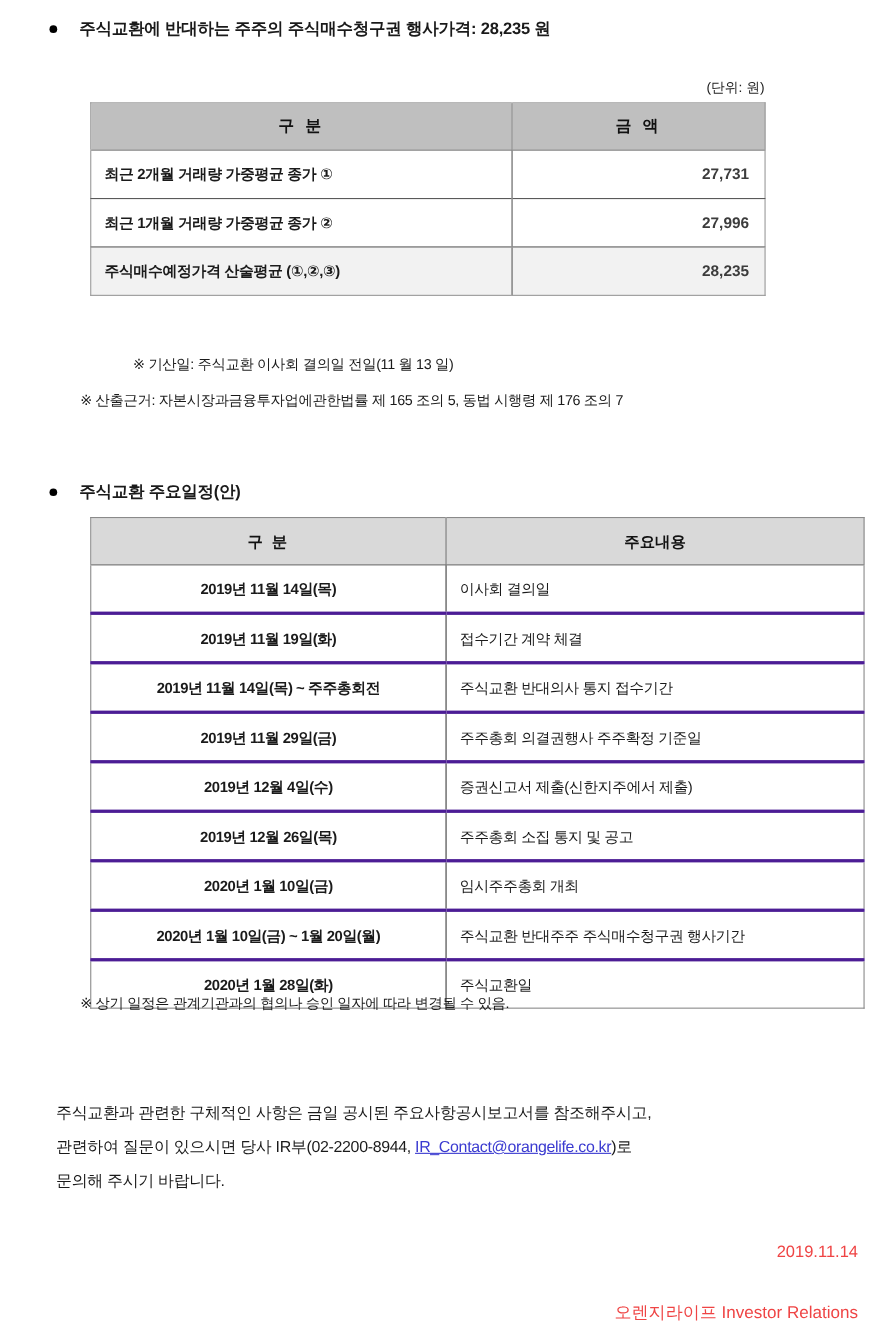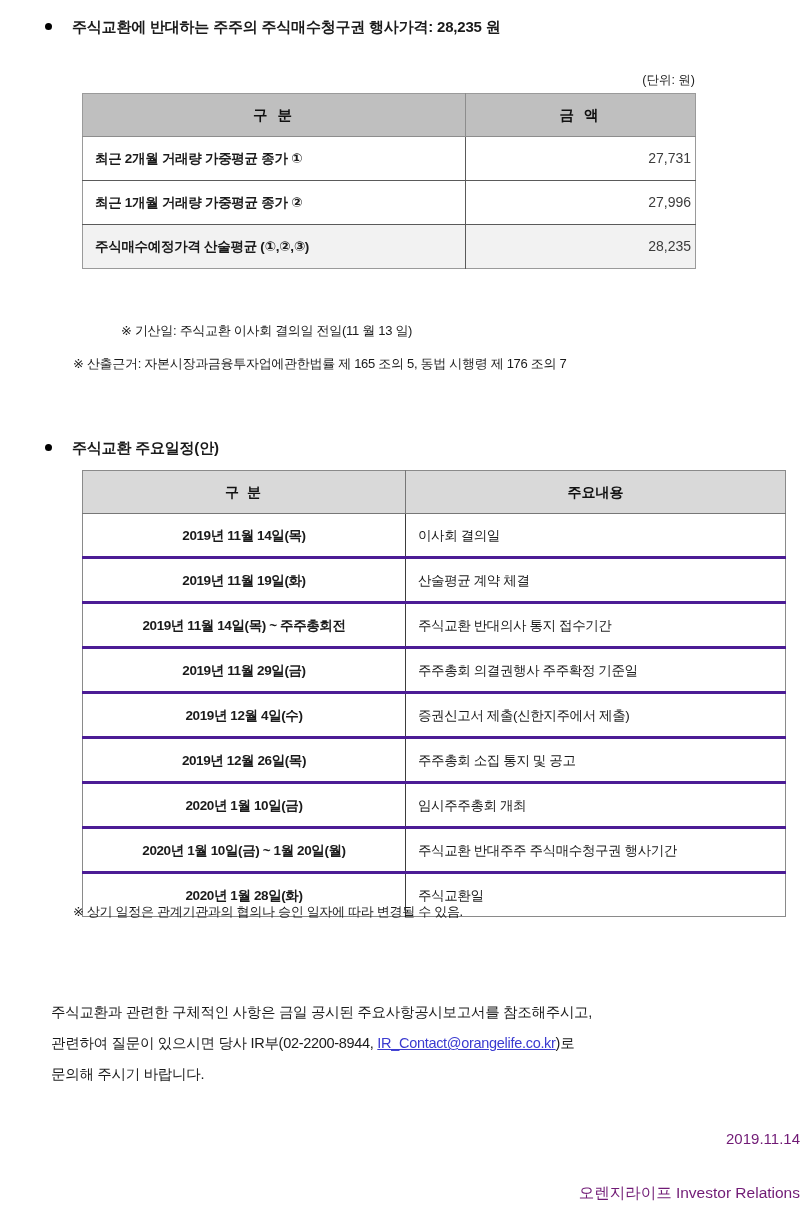--- a/index.html
+++ b/index.html
@@ -95,24 +95,24 @@
   #price-table tbody td.label {
     text-align: left;
     font-weight: bold;
     font-size: 13.5px;
     letter-spacing: -0.3px;
     border-right: 1px solid #5a5a5a;
     padding-left: 12px;
   }
   #price-table tbody td.value {
     text-align: right;
-    font-weight: normal;
+    font-weight: bold;
     font-size: 14px;
     color: #3c3c3c;
-    padding-right: 4px;
+    padding-right: 14px;
   }
   #price-table tbody tr.total td { background: #f2f2f2; }
 
   
   .note {
     position: absolute;
     font-size: 13px;
     letter-spacing: -0.3px;
     white-space: nowrap;
     color: #1a1a1a;
@@ -173,23 +173,23 @@
   }
   .closing .line { white-space: nowrap; margin-left: 43px; }
   .mail-link {
     color: #3a3ad0;
     text-decoration: underline;
   }
 
   
   .footer-line {
     position: absolute;
-    right: 0;
+    right: 20px;
     font-size: 15px;
-    color: #701a75;
+    color: #ef4444;
     white-space: nowrap;
     text-align: right;
   }
   #footer-date { top: 1130px; }
   #footer-org  { top: 1183px; font-size: 15.5px; }
 </style>
 </head>
 <body>
 
 <div class="page">
@@ -247,21 +247,21 @@
         <th>주요내용</th>
       </tr>
     </thead>
     <tbody>
       <tr>
         <td class="date">2019년 11월 14일(목)</td>
         <td class="desc">이사회 결의일</td>
       </tr>
       <tr>
         <td class="date">2019년 11월 19일(화)</td>
-        <td class="desc">산술평균 계약 체결</td>
+        <td class="desc">접수기간 계약 체결</td>
       </tr>
       <tr>
         <td class="date">2019년 11월 14일(목) ~ 주주총회전</td>
         <td class="desc">주식교환 반대의사 통지 접수기간</td>
       </tr>
       <tr>
         <td class="date">2019년 11월 29일(금)</td>
         <td class="desc">주주총회 의결권행사 주주확정 기준일</td>
       </tr>
       <tr>

